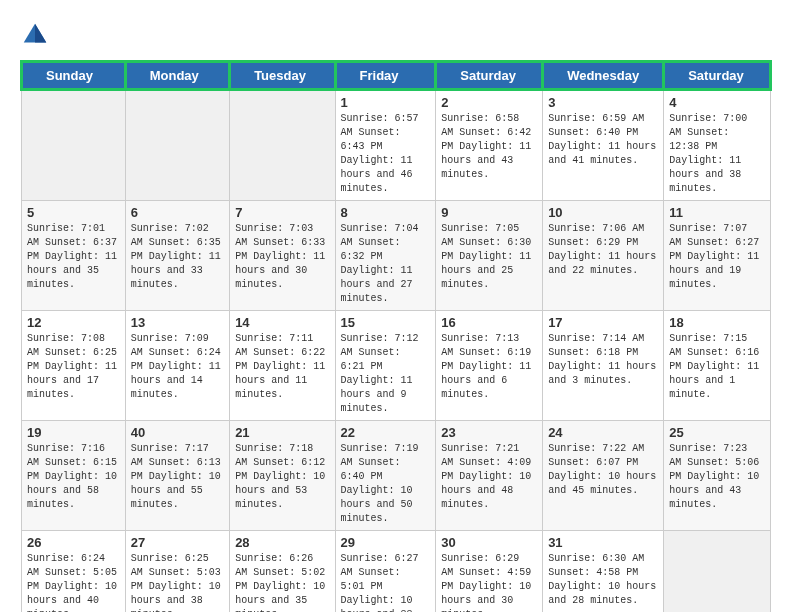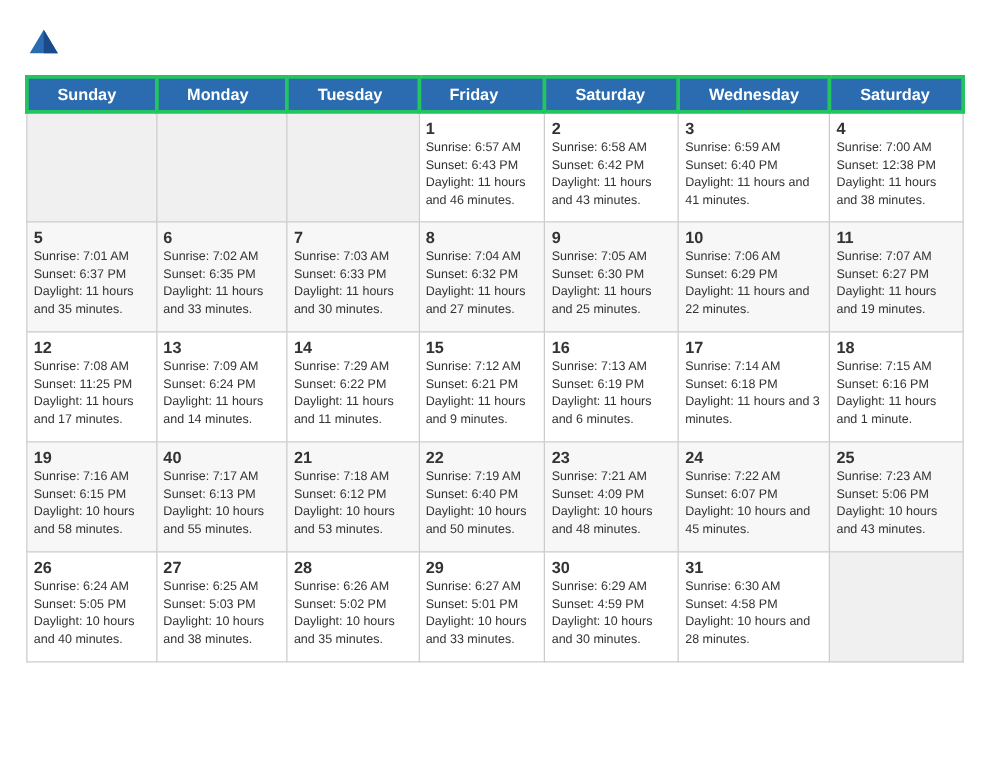--- a/index.html
+++ b/index.html
@@ -73,20 +73,21 @@
     .day-number {
       font-size: 13px;
       font-weight: bold;
       margin-bottom: 2px;
       color: #333;
     }
     .day-detail {
       font-size: 10px;
       line-height: 1.4;
       color: #333;
+      font-family: Liberation Mono, monospace;
     }
     .empty-cell {
       background: #f0f0f0 !important;
     }
     .week-row td { height: 88px; }
   </style>
 </head>
 <body>
 
 <div class="header">
@@ -200,34 +201,34 @@
           <div class="day-detail">Sunrise: 7:07 AM
 Sunset: 6:27 PM
 Daylight: 11 hours
 and 19 minutes.</div>
         </td>
       </tr>
       <tr class="week-row">
         <td>
           <div class="day-number">12</div>
           <div class="day-detail">Sunrise: 7:08 AM
-Sunset: 11:25 PM
+Sunset: 6:25 PM
 Daylight: 11 hours
 and 17 minutes.</div>
         </td>
         <td>
           <div class="day-number">13</div>
           <div class="day-detail">Sunrise: 7:09 AM
 Sunset: 6:24 PM
 Daylight: 11 hours
 and 14 minutes.</div>
         </td>
         <td>
           <div class="day-number">14</div>
-          <div class="day-detail">Sunrise: 7:29 AM
+          <div class="day-detail">Sunrise: 7:11 AM
 Sunset: 6:22 PM
 Daylight: 11 hours
 and 11 minutes.</div>
         </td>
         <td>
           <div class="day-number">15</div>
           <div class="day-detail">Sunrise: 7:12 AM
 Sunset: 6:21 PM
 Daylight: 11 hours
 and 9 minutes.</div>

